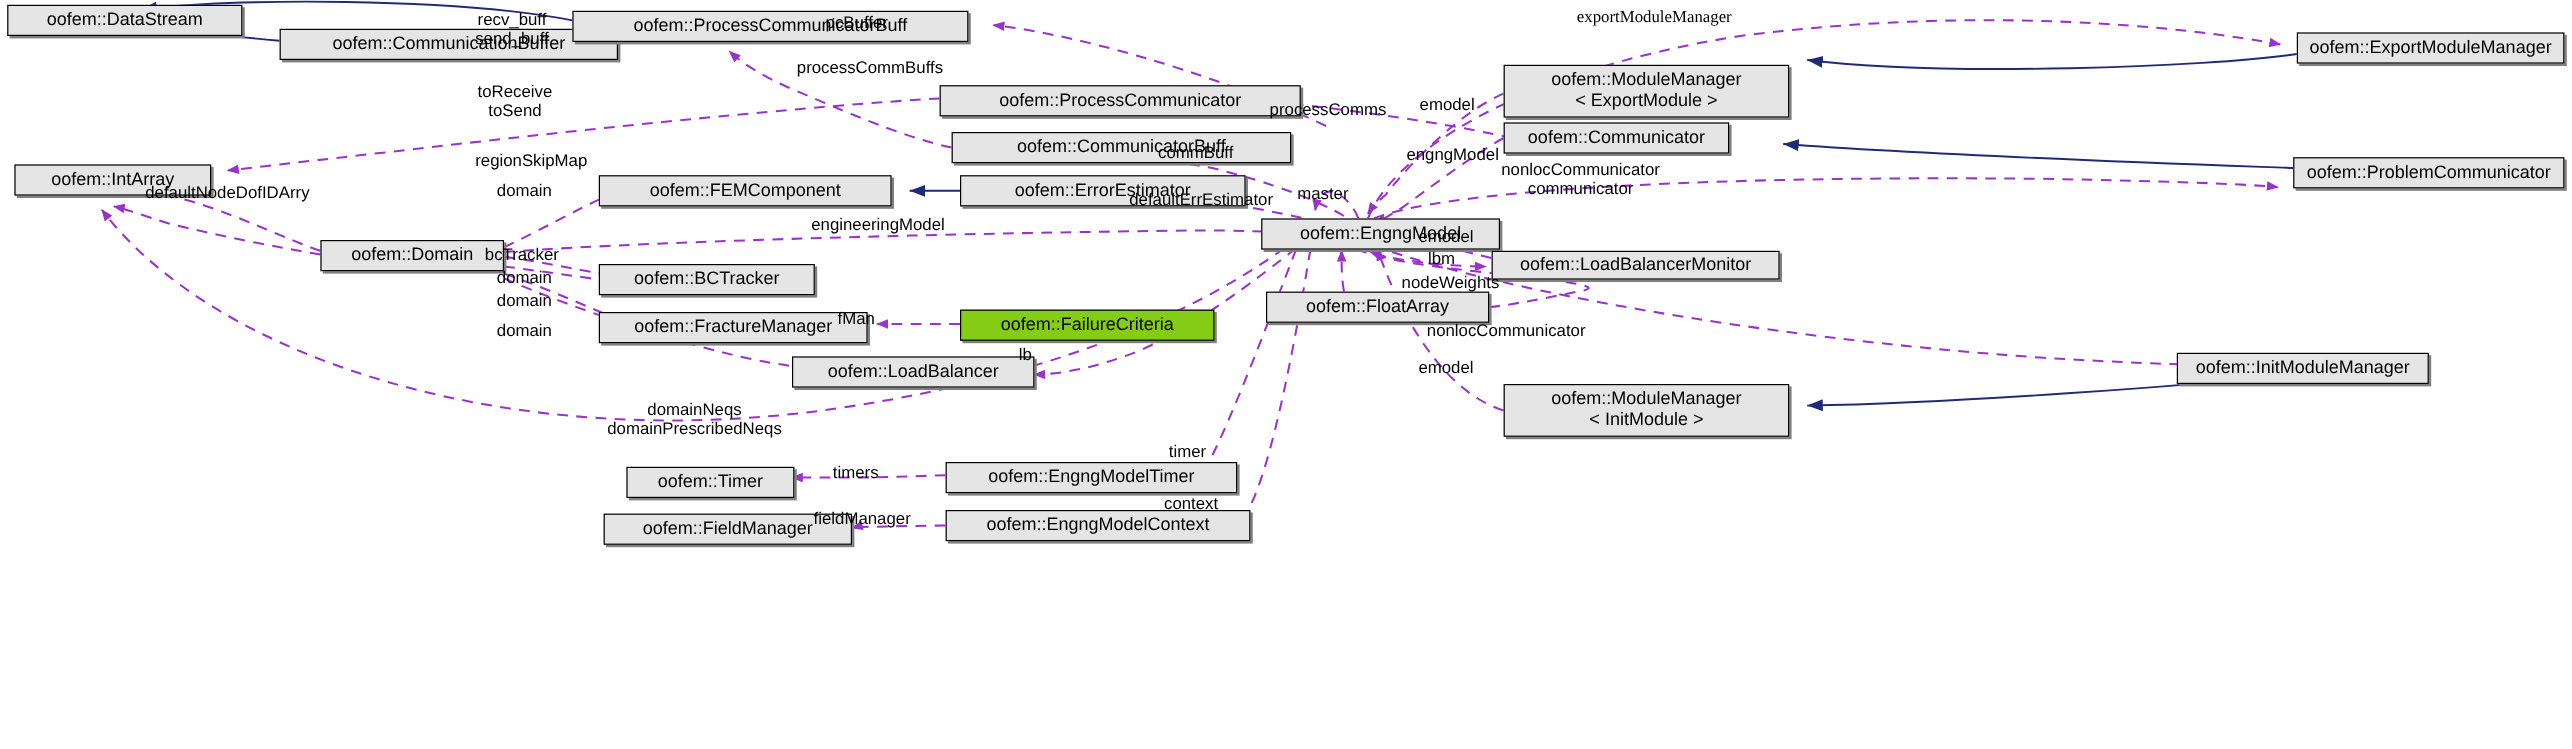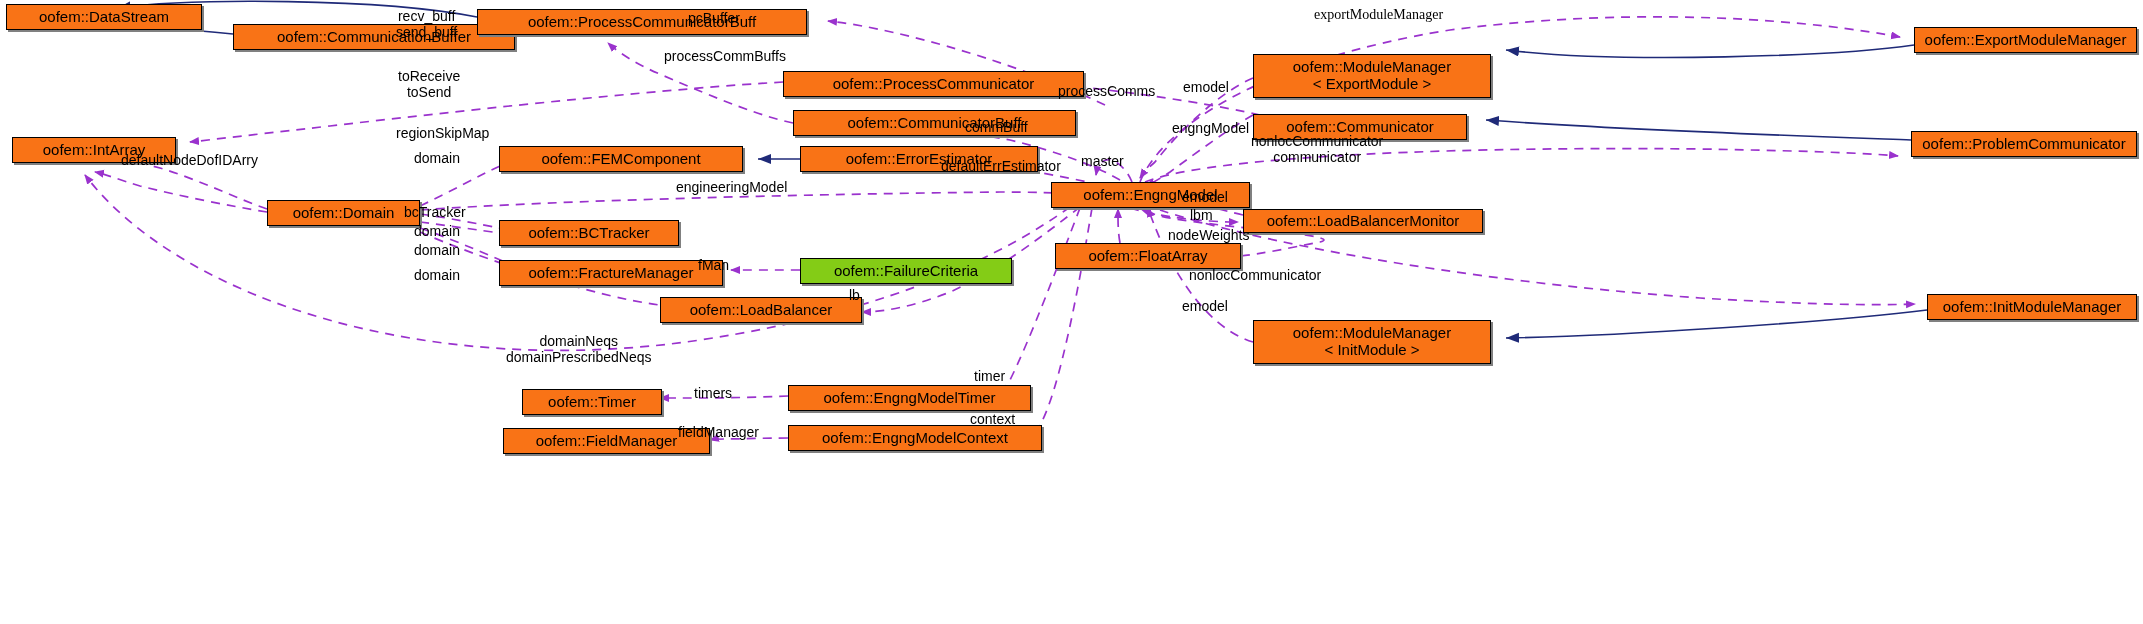--- a/index.html
+++ b/index.html
@@ -20,21 +20,21 @@
   svg#edges {
     position: absolute;
     left: 0;
     top: 0;
     width: 2143px;
     height: 624px;
   }
   .node-box {
     position: absolute;
     box-sizing: border-box;
-    background: #f97316;
+    background: #e5e5e5;
     border: 1px solid #000000;
     display: flex;
     align-items: center;
     justify-content: center;
     text-align: center;
     font-size: 15px;
     line-height: 1.12;
     color: #000000;
     white-space: pre;
     box-shadow: 2px 2px 0 0 #808080;
@@ -134,24 +134,24 @@
       <div class="node-box" style="left: 499px; top: 260px; width: 224px; height: 26px;">oofem::FractureManager</div>
       <div class="node-box highlight" style="left: 800px; top: 258px; width: 212px; height: 26px;">oofem::FailureCriteria</div>
       <div class="node-box" style="left: 660px; top: 297px; width: 202px; height: 26px;">oofem::LoadBalancer</div>
       <div class="node-box" style="left: 522px; top: 389px; width: 140px; height: 26px;">oofem::Timer</div>
       <div class="node-box" style="left: 788px; top: 385px; width: 243px; height: 26px;">oofem::EngngModelTimer</div>
       <div class="node-box" style="left: 503px; top: 428px; width: 207px; height: 26px;">oofem::FieldManager</div>
       <div class="node-box" style="left: 788px; top: 425px; width: 254px; height: 26px;">oofem::EngngModelContext</div>
       <div class="node-box" style="left: 1914px; top: 27px; width: 223px; height: 26px;">oofem::ExportModuleManager</div>
       <div class="node-box" style="left: 1253px; top: 54px; width: 238px; height: 44px;">oofem::ModuleManager
 &lt; ExportModule &gt;</div>
-      <div class="node-box" style="left: 1253px; top: 102px; width: 214px; height: 26px; margin-top: 12px;">oofem::Communicator</div>
+      <div class="node-box" style="left: 1253px; top: 102px; width: 188px; height: 26px;">oofem::Communicator</div>
       <div class="node-box" style="left: 1911px; top: 131px; width: 226px; height: 26px;">oofem::ProblemCommunicator</div>
       <div class="node-box" style="left: 1243px; top: 209px; width: 240px; height: 24px;">oofem::LoadBalancerMonitor</div>
-      <div class="node-box" style="left: 1927px; top: 294px; width: 210px; height: 26px;">oofem::InitModuleManager</div>
+      <div class="node-box" style="left: 1814px; top: 294px; width: 210px; height: 26px;">oofem::InitModuleManager</div>
       <div class="node-box" style="left: 1253px; top: 320px; width: 238px; height: 44px;">oofem::ModuleManager
 &lt; InitModule &gt;</div>
     </div>
   <div id="labels-layer">
       <div class="edge-label" style="left: 396px; top: 8px;">recv_buff
 send_buff</div>
       <div class="edge-label" style="left: 688px; top: 10px;">pcBuffer</div>
       <div class="edge-label" style="left: 1314px; top: 7px; font-family: Liberation Serif, serif;">exportModuleManager</div>
       <div class="edge-label" style="left: 664px; top: 48px;">processCommBuffs</div>
       <div class="edge-label" style="left: 398px; top: 68px;">toReceive

